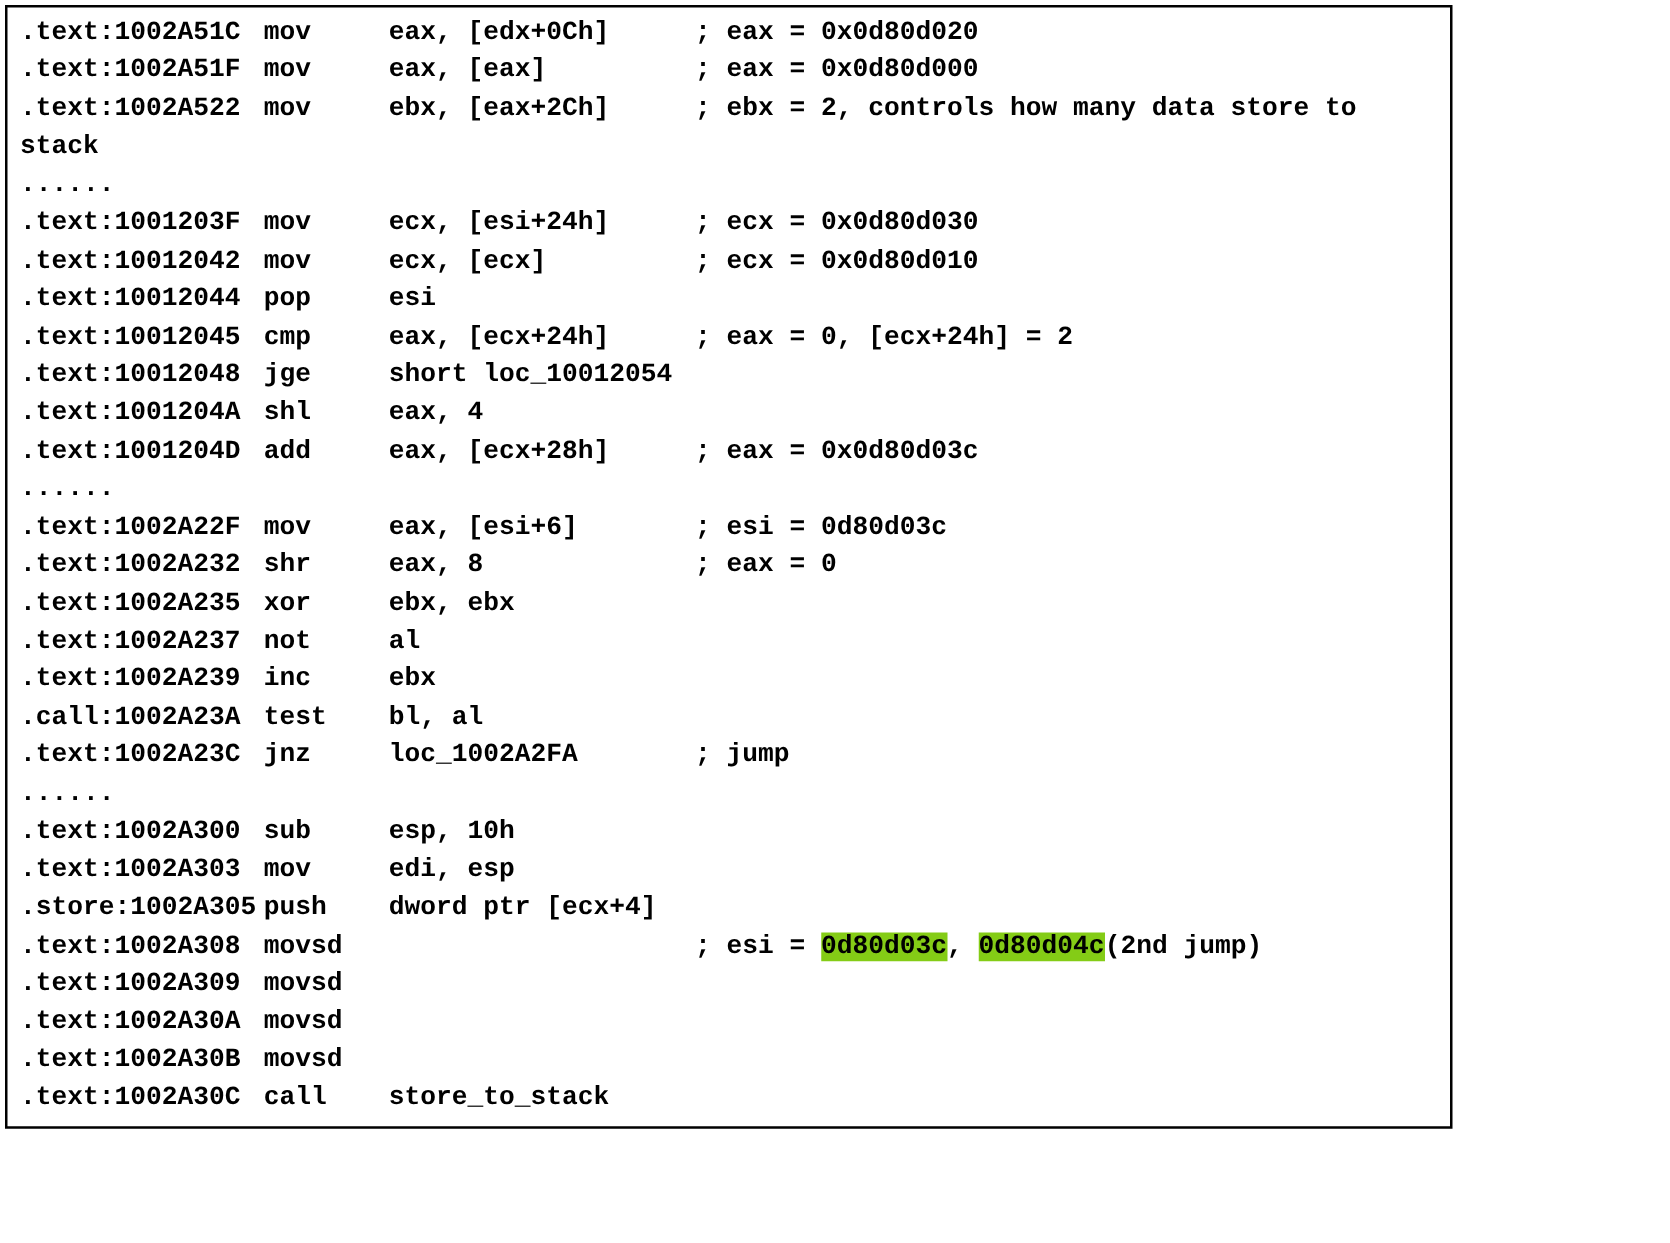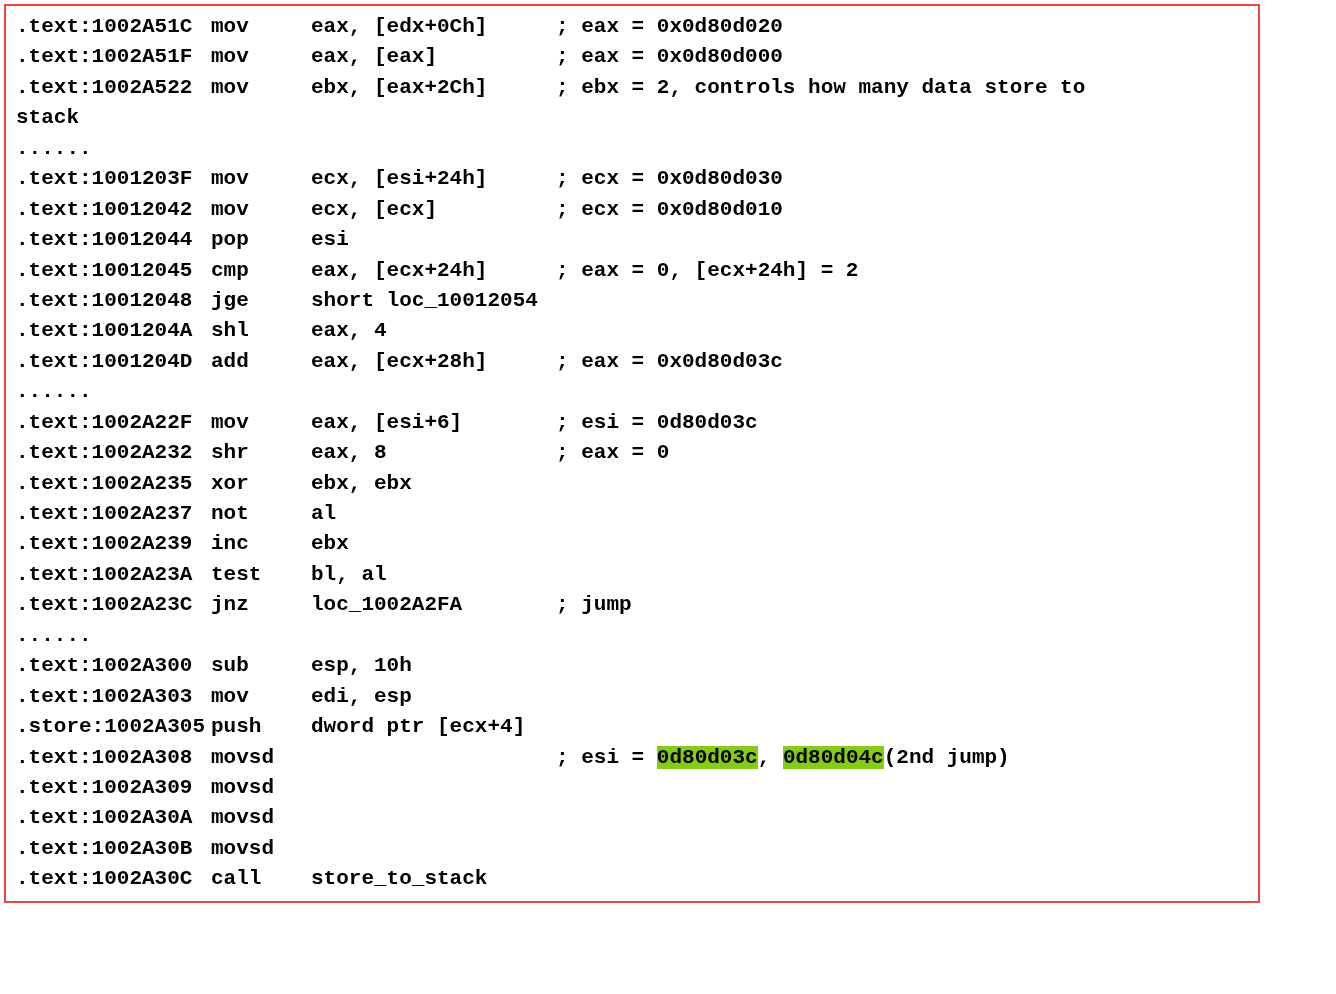--- a/index.html
+++ b/index.html
@@ -6,22 +6,22 @@
     margin: 0;
     padding: 0;
     background: #fff;
     font-family: Consolas, "Courier New", monospace;
     font-size: 21px;
     line-height: 1.45;
     font-weight: bold;
     color: #000;
   }
   .frame {
-    border: 2px solid #ef4444;
-    width: 1256px;
+    border: 2px solid #000000;
+    width: 1158px;
     margin: 4px;
     padding: 6px 10px 6px 10px;
     box-sizing: border-box;
   }
   .line {
     white-space: pre;
   }
   .addr { display:inline-block; width: 195px; }
   .mnem { display:inline-block; width: 100px; }
   .oper { display:inline-block; width: 245px; }
@@ -44,21 +44,21 @@
       <div class="line"><span class="addr">.text:10012045</span><span class="mnem">cmp</span><span class="oper">eax, [ecx+24h]</span><span class="comm">; eax = 0, [ecx+24h] = 2</span></div>
       <div class="line"><span class="addr">.text:10012048</span><span class="mnem">jge</span><span class="oper">short loc_10012054</span></div>
       <div class="line"><span class="addr">.text:1001204A</span><span class="mnem">shl</span><span class="oper">eax, 4</span></div>
       <div class="line"><span class="addr">.text:1001204D</span><span class="mnem">add</span><span class="oper">eax, [ecx+28h]</span><span class="comm">; eax = 0x0d80d03c</span></div>
       <div class="line">......</div>
       <div class="line"><span class="addr">.text:1002A22F</span><span class="mnem">mov</span><span class="oper">eax, [esi+6]</span><span class="comm">; esi = 0d80d03c</span></div>
       <div class="line"><span class="addr">.text:1002A232</span><span class="mnem">shr</span><span class="oper">eax, 8</span><span class="comm">; eax = 0</span></div>
       <div class="line"><span class="addr">.text:1002A235</span><span class="mnem">xor</span><span class="oper">ebx, ebx</span></div>
       <div class="line"><span class="addr">.text:1002A237</span><span class="mnem">not</span><span class="oper">al</span></div>
       <div class="line"><span class="addr">.text:1002A239</span><span class="mnem">inc</span><span class="oper">ebx</span></div>
-      <div class="line"><span class="addr">.text:1002A23A</span><span class="mnem">test</span><span class="oper">bl, al</span></div>
+      <div class="line"><span class="addr">.call:1002A23A</span><span class="mnem">test</span><span class="oper">bl, al</span></div>
       <div class="line"><span class="addr">.text:1002A23C</span><span class="mnem">jnz</span><span class="oper">loc_1002A2FA</span><span class="comm">; jump</span></div>
       <div class="line">......</div>
       <div class="line"><span class="addr">.text:1002A300</span><span class="mnem">sub</span><span class="oper">esp, 10h</span></div>
       <div class="line"><span class="addr">.text:1002A303</span><span class="mnem">mov</span><span class="oper">edi, esp</span></div>
       <div class="line"><span class="addr">.store:1002A305</span><span class="mnem">push</span><span class="oper">dword ptr [ecx+4]</span></div>
       <div class="line"><span class="addr">.text:1002A308</span><span class="mnem">movsd</span><span class="oper"></span><span>; esi = </span><span class="hl">0d80d03c</span><span>, </span><span class="hl">0d80d04c</span><span>(2nd jump)</span></div>
       <div class="line"><span class="addr">.text:1002A309</span><span class="mnem">movsd</span><span class="oper"></span></div>
       <div class="line"><span class="addr">.text:1002A30A</span><span class="mnem">movsd</span><span class="oper"></span></div>
       <div class="line"><span class="addr">.text:1002A30B</span><span class="mnem">movsd</span><span class="oper"></span></div>
       <div class="line"><span class="addr">.text:1002A30C</span><span class="mnem">call</span><span class="oper">store_to_stack</span></div>

